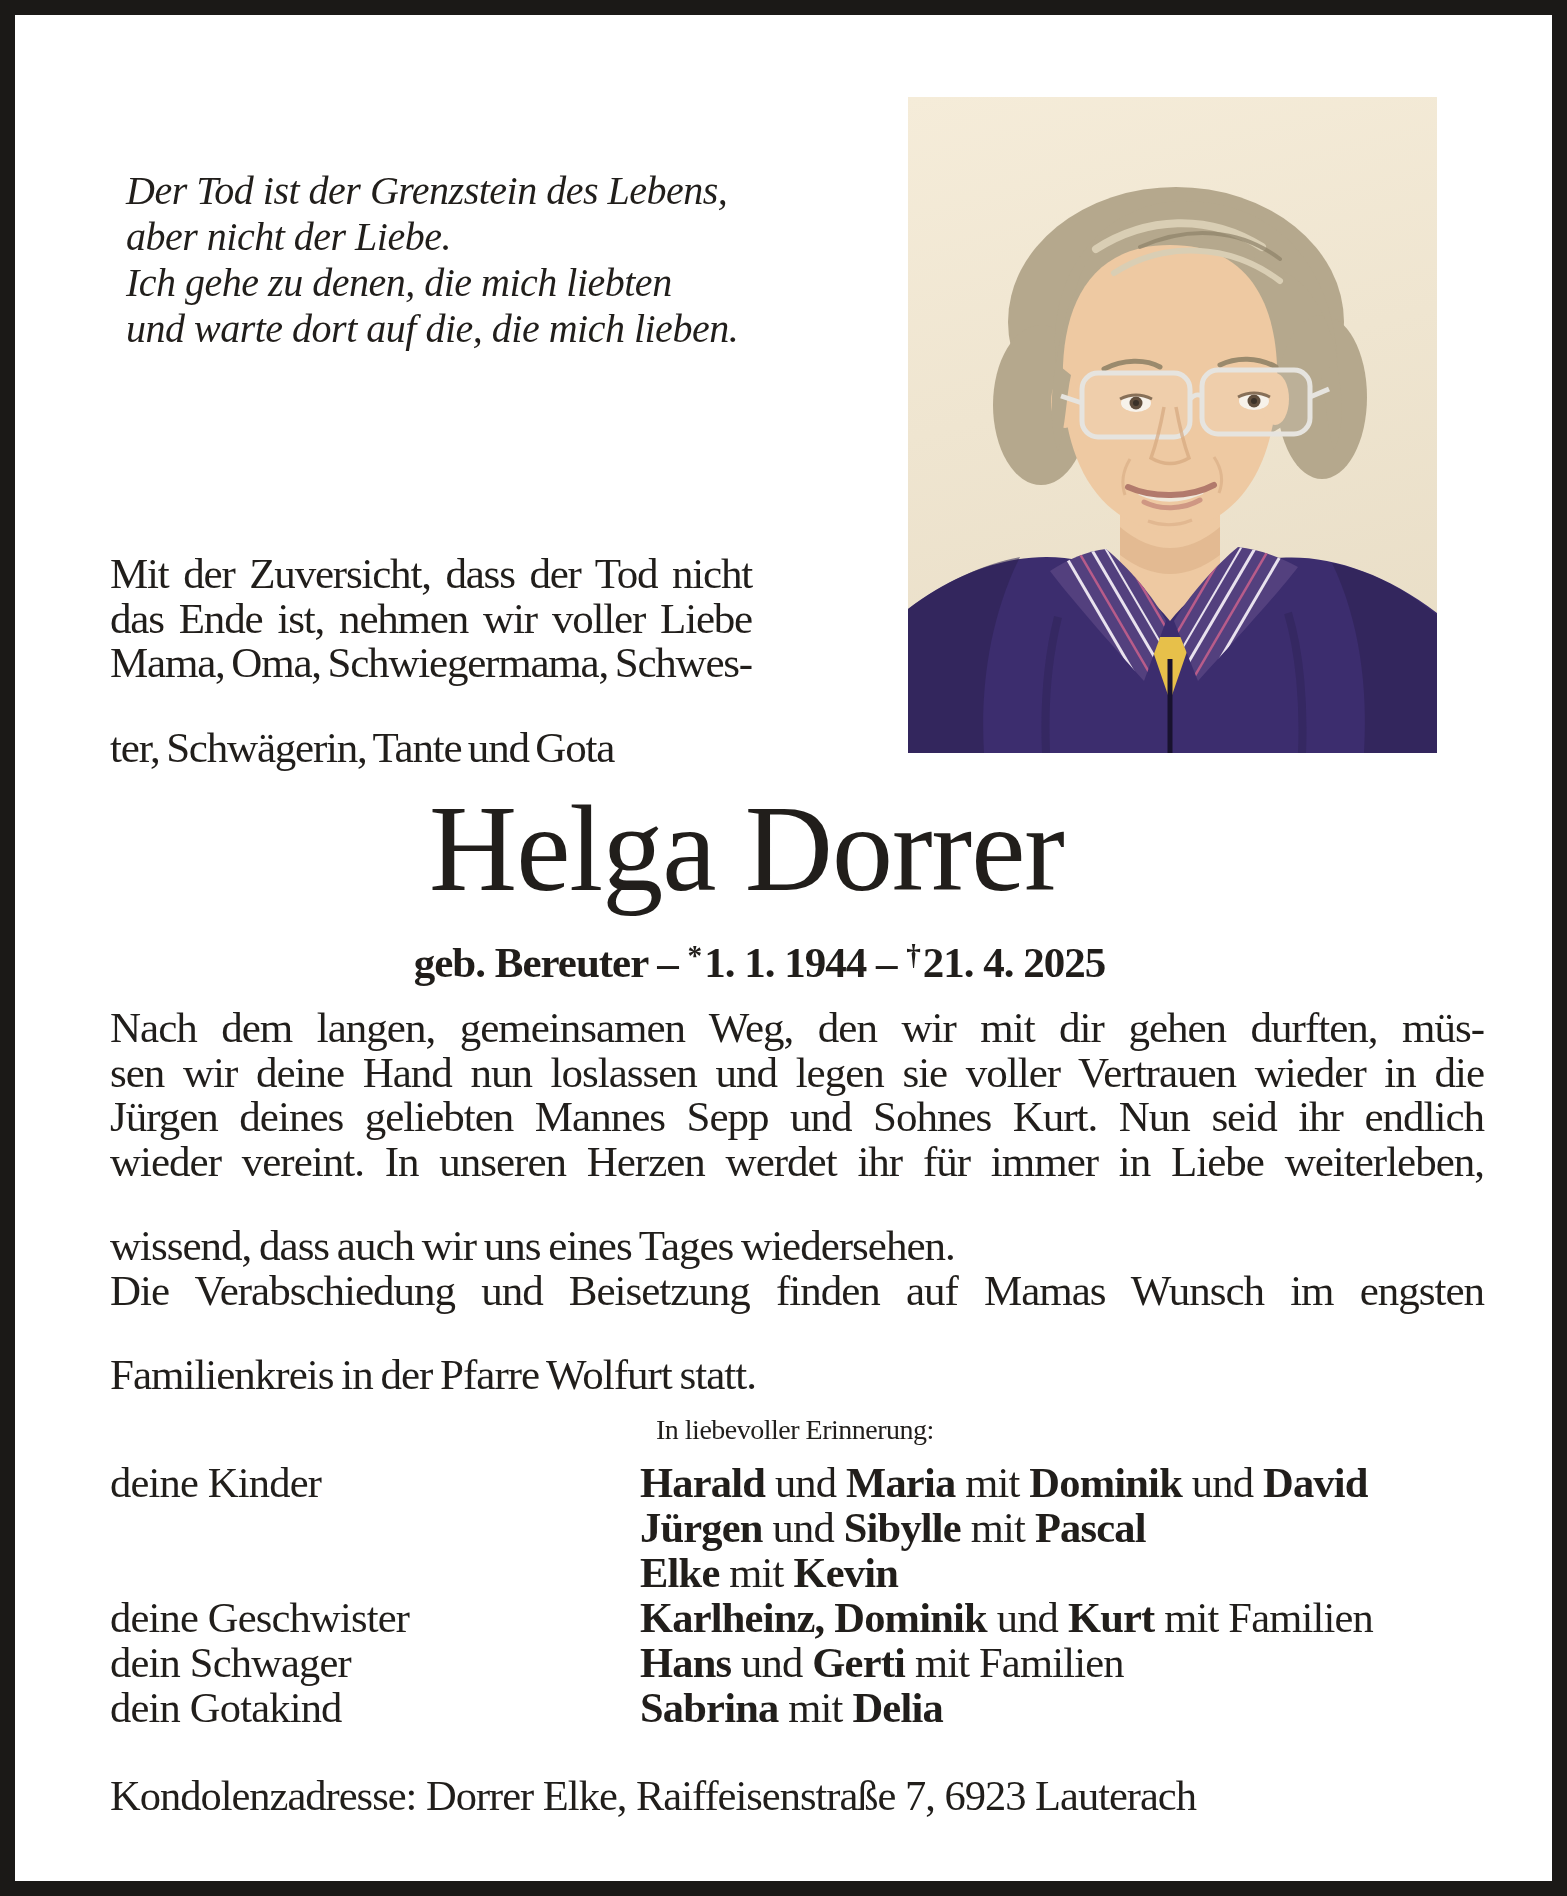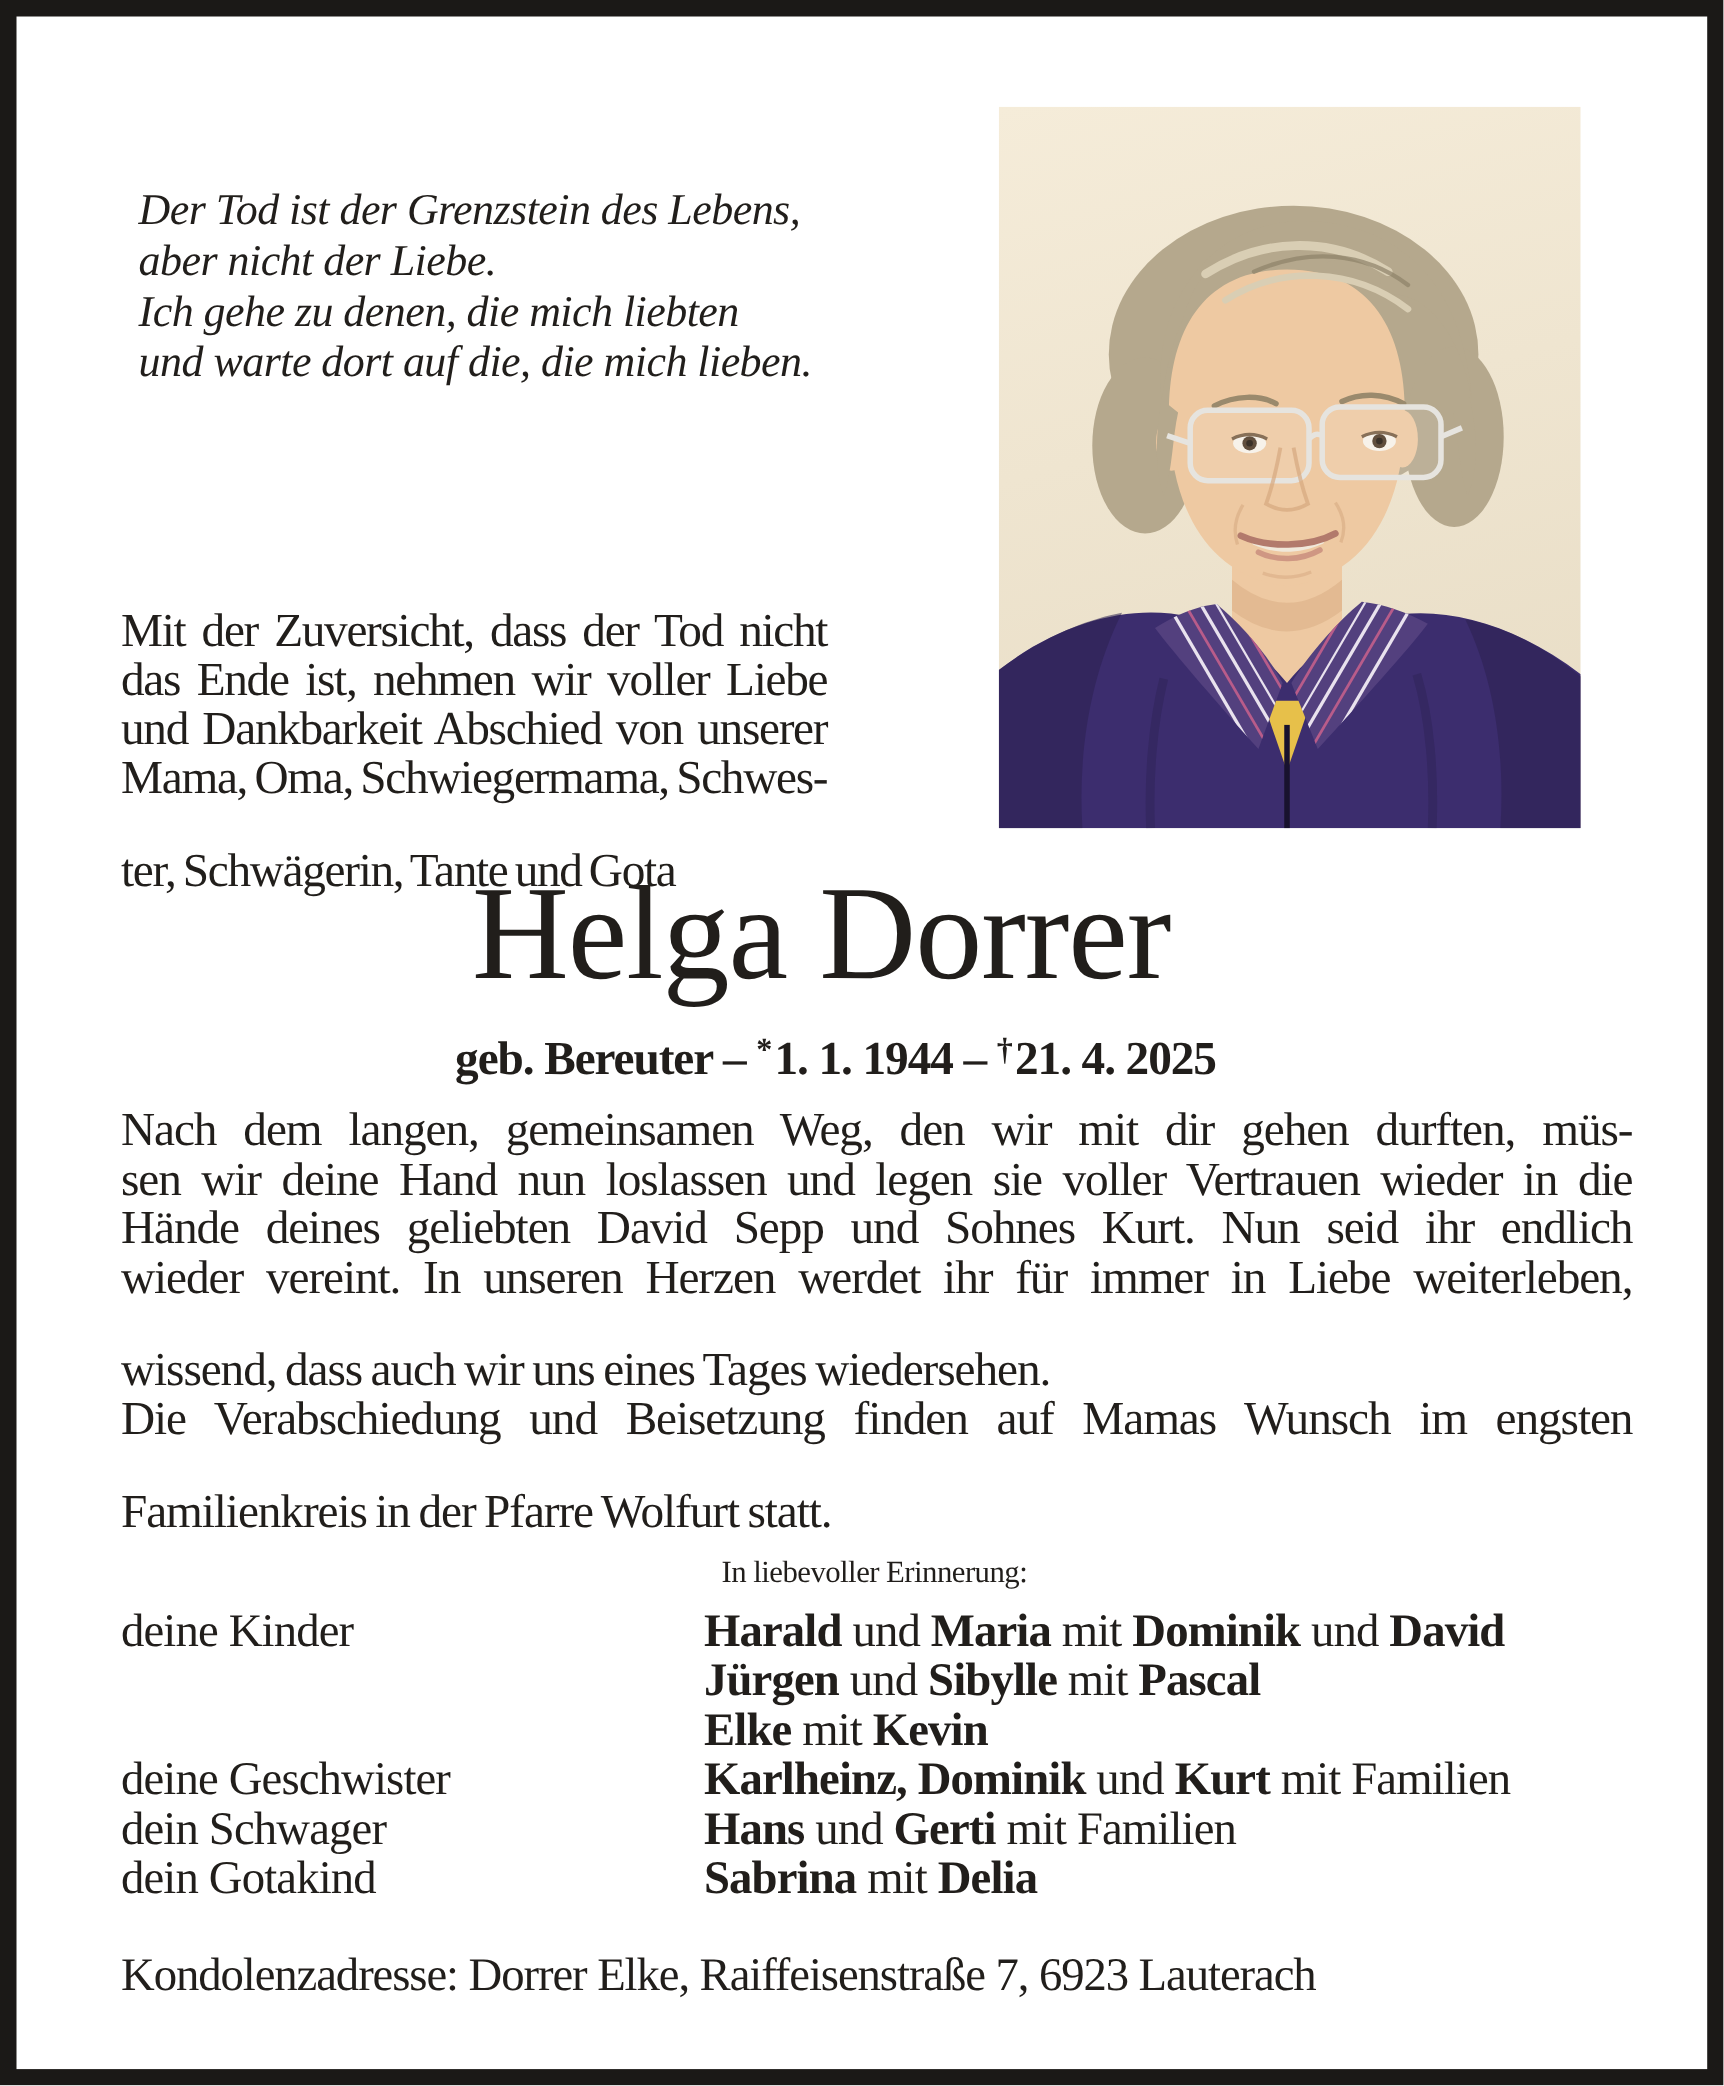--- a/index.html
+++ b/index.html
@@ -174,36 +174,35 @@
         <path d="M320 424 L230 578" stroke="var(--stripe-light)" stroke-width="3"></path>
       </g>
 
       <path d="M262 562 V656" stroke="var(--zipper)" stroke-width="5"></path>
     </svg>
   </div>
 
   <div class="intro just">
       <div>Mit der Zuversicht, dass der Tod nicht</div>
       <div>das Ende ist, nehmen wir voller Liebe</div>
-      <div>und Dankbarkeit Abschied von unserer</div>
       <div>Mama, Oma, Schwiegermama, Schwes-</div>
       <div class="natural">ter, Schwägerin, Tante und Gota</div>
     </div>
 
   <div class="name-block">
     <h1>Helga Dorrer</h1>
   </div>
 
   <div class="geb-line"><span>geb. Bereuter – </span><span class="sym">*</span><span>1. 1. 1944</span><span> – </span><span class="sym">†</span><span>21. 4. 2025</span></div>
 
   <div class="main-text">
     <div class="just">
         <div>Nach dem langen, gemeinsamen Weg, den wir mit dir gehen durften, müs-</div>
         <div>sen wir deine Hand nun loslassen und legen sie voller Vertrauen wieder in die</div>
-        <div>Hände deines geliebten David Sepp und Sohnes Kurt. Nun seid ihr endlich</div>
+        <div>Jürgen deines geliebten Mannes Sepp und Sohnes Kurt. Nun seid ihr endlich</div>
         <div>wieder vereint. In unseren Herzen werdet ihr für immer in Liebe weiterleben,</div>
         <div class="natural">wissend, dass auch wir uns eines Tages wiedersehen.</div>
       </div>
     <div class="just">
         <div>Die Verabschiedung und Beisetzung finden auf Mamas Wunsch im engsten</div>
         <div class="natural">Familienkreis in der Pfarre Wolfurt statt.</div>
       </div>
   </div>
 
 

